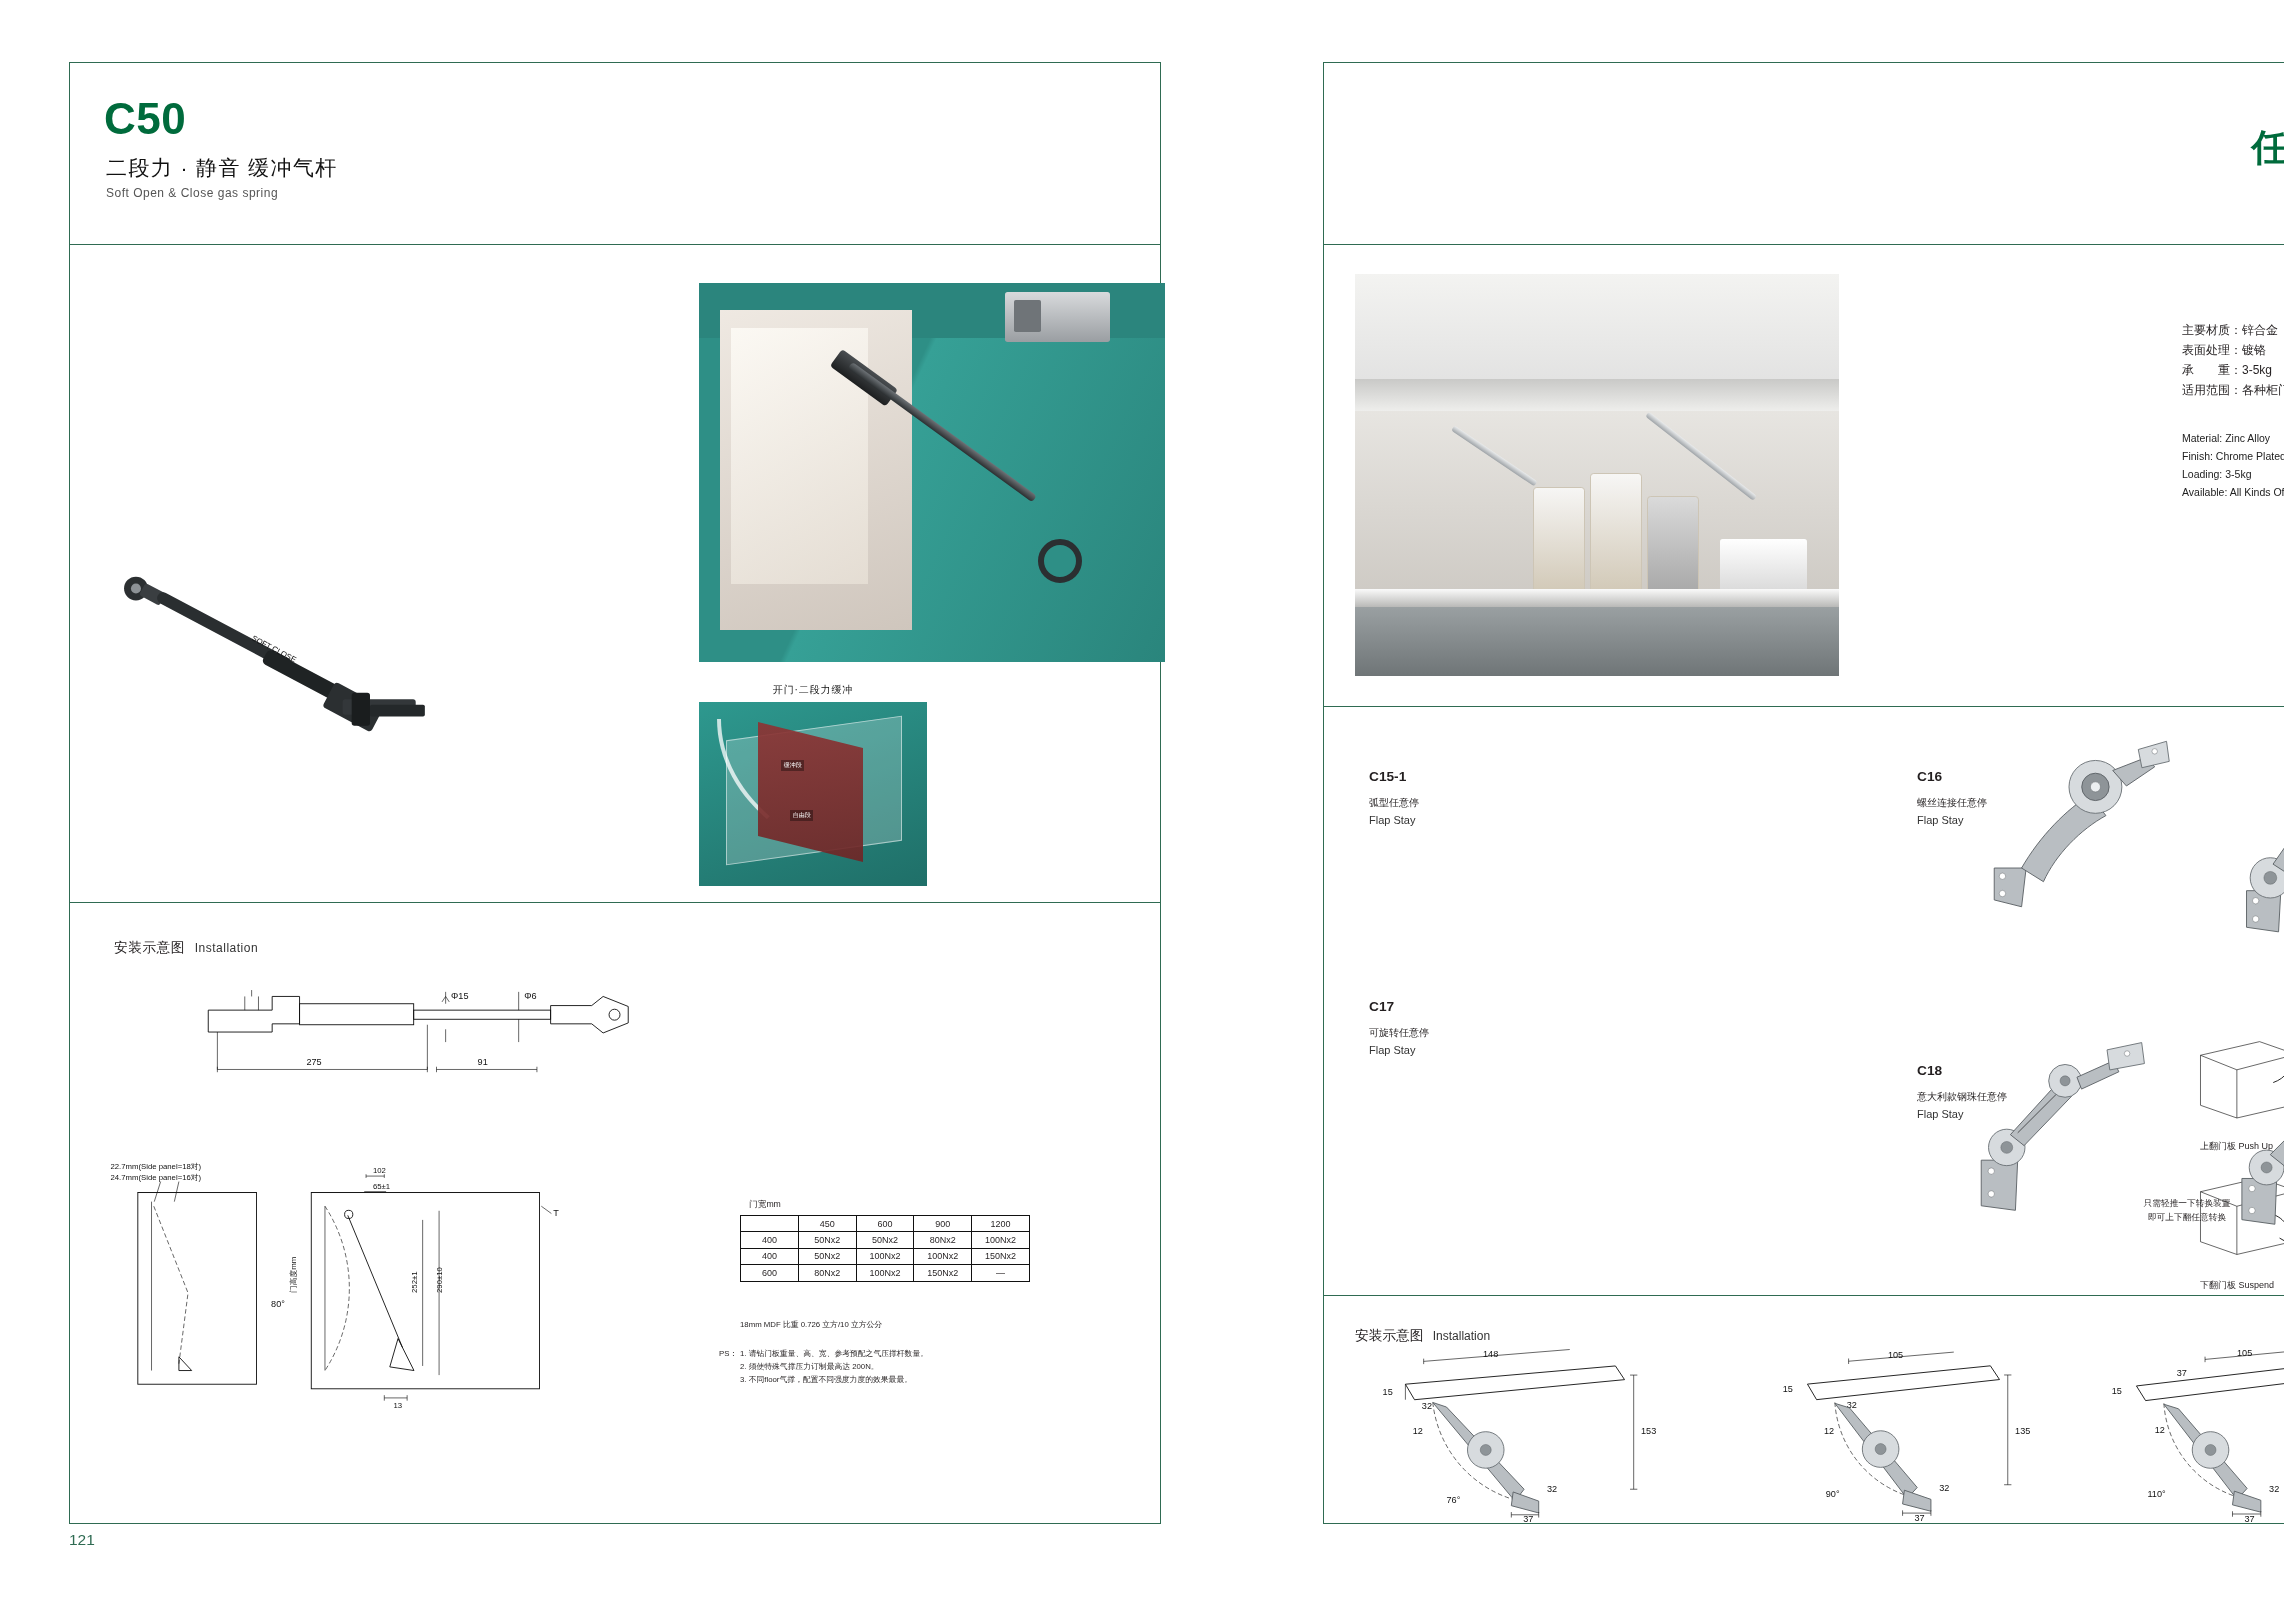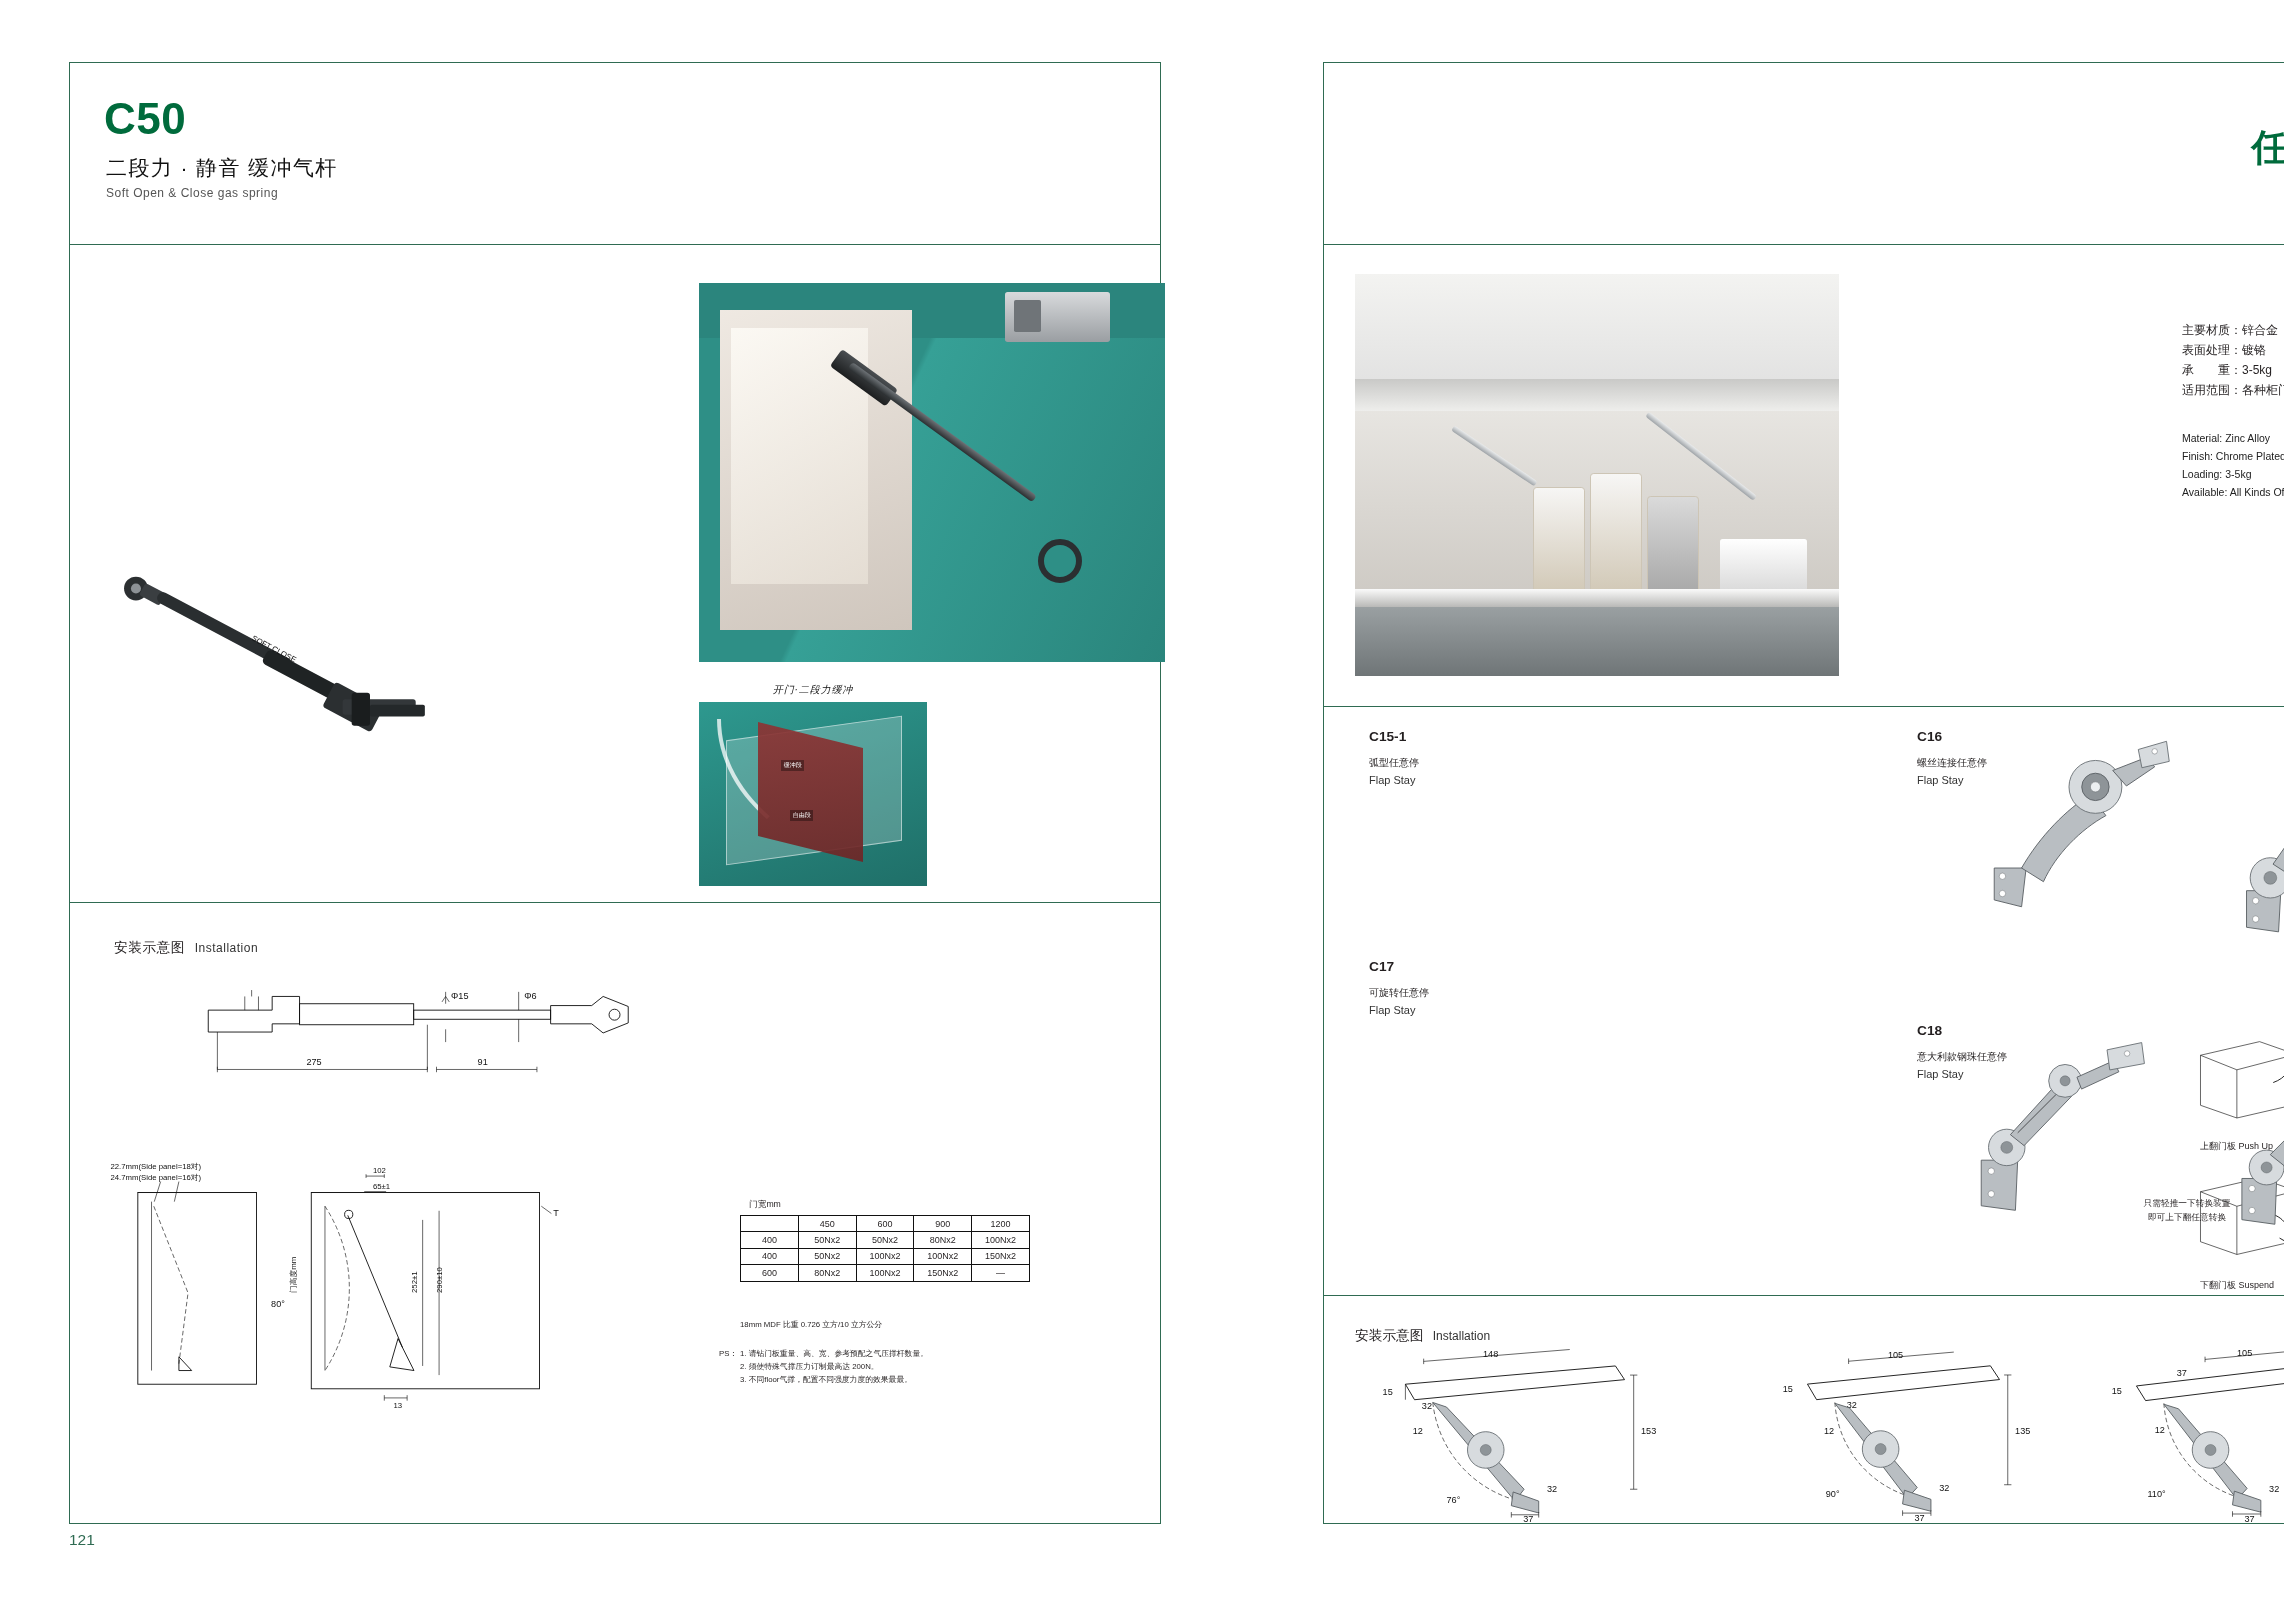--- a/index.html
+++ b/index.html
@@ -31,21 +31,21 @@
   .pm-board{position:absolute;left:0;top:0;width:466px;height:55px;background:#2b857d;}
   .pm-hinge{position:absolute;right:55px;top:9px;width:105px;height:50px;background:linear-gradient(180deg,#d8dadc,#9a9ea2);border-radius:2.7px;}
   .pm-hinge:before{content:"";position:absolute;left:9px;top:8.2px;width:27px;height:32px;background:#6f7478;border-radius:1.8px;}
   .pm-rod{position:absolute;left:151px;top:78px;width:228px;height:8.2px;background:linear-gradient(180deg,#6d7276,#2b2f31);transform:rotate(36deg);transform-origin:left center;border-radius:4.1px;}
   .pm-rod2{position:absolute;left:137px;top:64px;width:69px;height:21px;background:linear-gradient(180deg,#4a4e51,#1d1f20);transform:rotate(36deg);transform-origin:left center;border-radius:3.7px;}
   .pm-eye{position:absolute;left:339px;top:256px;width:32px;height:32px;border:6.4px solid #2b2f31;border-radius:50%;background:#2e8f86;}
 
   .photo-sub{position:absolute;top:678px;width:228px;height:208px;overflow:hidden;}
   .photo-sub.a{left:699px;background:linear-gradient(160deg,#2f9c92,#1f6f68);}
   .photo-sub.b{left:936px;background:linear-gradient(160deg,#2f9c92,#1f6f68);}
-  .ps-cap{position:absolute;left:0;top:0;width:100%;height:24px;background:#ffffff;color:#111;font-size:10px;display:flex;align-items:center;justify-content:center;letter-spacing:0.9px;font-style:italic;}
+  .ps-cap{position:absolute;left:0;top:0;width:100%;height:24px;background:#ffffff;color:#111;font-size:10px;display:flex;align-items:center;justify-content:center;letter-spacing:0.9px;}
   .ps-box{position:absolute;left:27px;top:50px;width:174px;height:123px;background:rgba(255,255,255,.22);border:0.9px solid rgba(255,255,255,.5);transform:skewY(-8deg);}
   .ps-door{position:absolute;left:59px;top:57px;width:105px;height:114px;background:linear-gradient(160deg,#8d3434,#6e2626);transform:skewY(14deg);opacity:.92;}
   .ps-arc{position:absolute;left:18px;top:41px;width:192px;height:146px;border-left:4.6px solid rgba(255,255,255,.75);border-bottom:4.6px solid rgba(255,255,255,.0);border-radius:0 0 0 100%;}
   .ps-wedge{position:absolute;left:55px;top:55px;width:114px;height:114px;background:linear-gradient(200deg,#d9e66a,#8fae2a);clip-path:polygon(0 0,100% 20%,60% 100%);opacity:.95;}
   .ps-tag{position:absolute;font-size:6px;color:#fff;background:rgba(0,0,0,.35);padding:0.9px 2.7px;}
 
   .inst-title{position:absolute;left:114px;top:939px;font-size:13.7px;letter-spacing:0.5px;}
   .inst-title span.en{font-size:12px;color:#333;margin-left:5.5px;}
 
   .svgwrap{position:absolute;}
@@ -83,21 +83,21 @@
   .rp-jarA{left:178px;width:50px;height:105px;}
   .rp-jarB{left:235px;width:50px;height:119px;}
   .rp-jarC{left:292px;width:50px;height:96px;background:linear-gradient(180deg,#dadada,#a8a8a8);}
   .rp-plates{position:absolute;left:365px;bottom:82px;width:87px;height:55px;background:linear-gradient(180deg,#ffffff,#d8d8d8);border-radius:2.7px;}
   .rp-arm{position:absolute;left:292px;top:137px;width:137px;height:6.4px;background:linear-gradient(180deg,#e9ebec,#9fa4a8);transform:rotate(38deg);transform-origin:left center;border-radius:3.2px;}
   .rp-arm2{position:absolute;left:98px;top:151px;width:100px;height:5.5px;background:linear-gradient(180deg,#e9ebec,#9fa4a8);transform:rotate(34deg);transform-origin:left center;border-radius:2.7px;}
 
   .r-specs{position:absolute;left:941px;top:320px;font-size:12px;line-height:20px;}
   .r-specs-en{position:absolute;left:941px;top:429px;font-size:10.5px;line-height:18px;color:#222;}
 
-  .prod{position:absolute;}
+  .prod{position:absolute;margin-top:40px;}
   .prod .code{font-size:13.7px;font-weight:bold;}
   .prod .cn{font-size:10px;margin-top:12px;}
   .prod .en{font-size:11px;color:#333;margin-top:3.7px;}
 
   .pushcap{position:absolute;font-size:9px;}
   .note-small{position:absolute;font-size:8.7px;line-height:13.7px;text-align:center;}
 
   .inst2-title{position:absolute;left:114px;top:1327px;font-size:13.7px;}
   .inst2-title span.en{font-size:12px;color:#333;margin-left:5.5px;}
 

